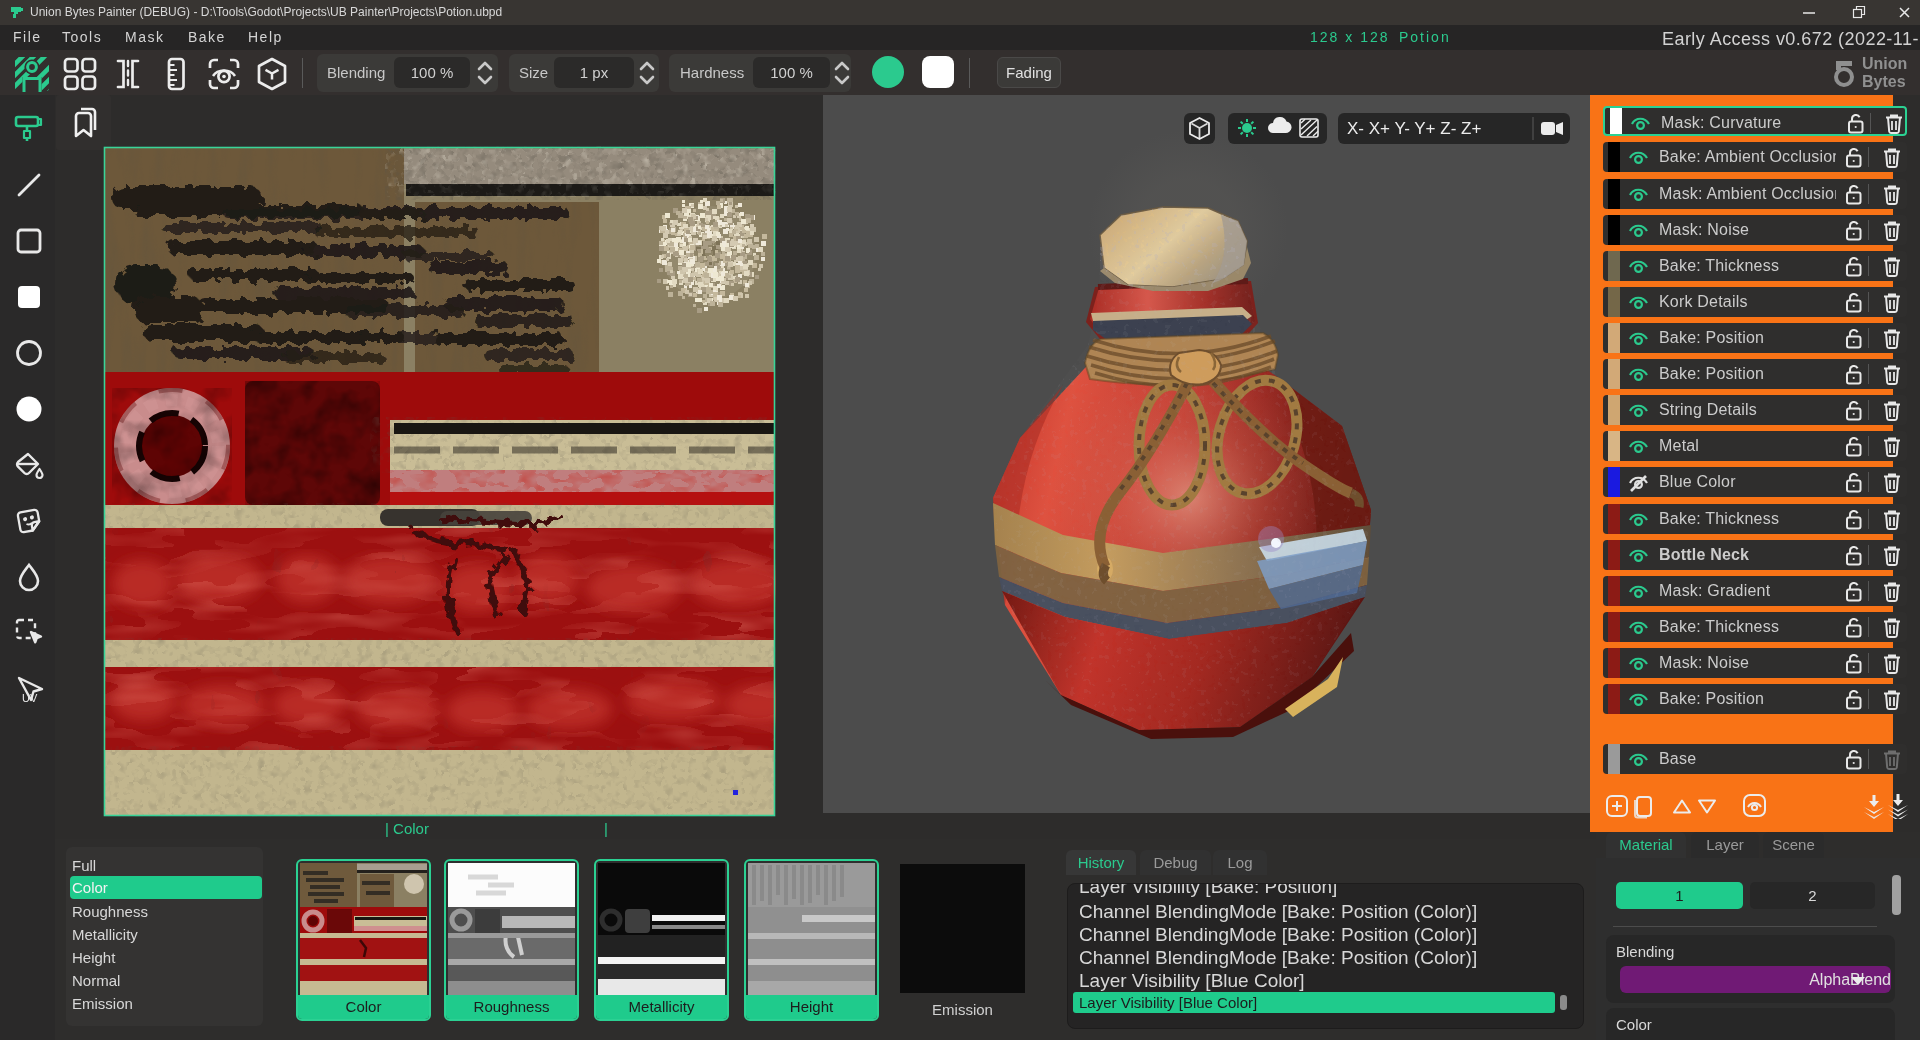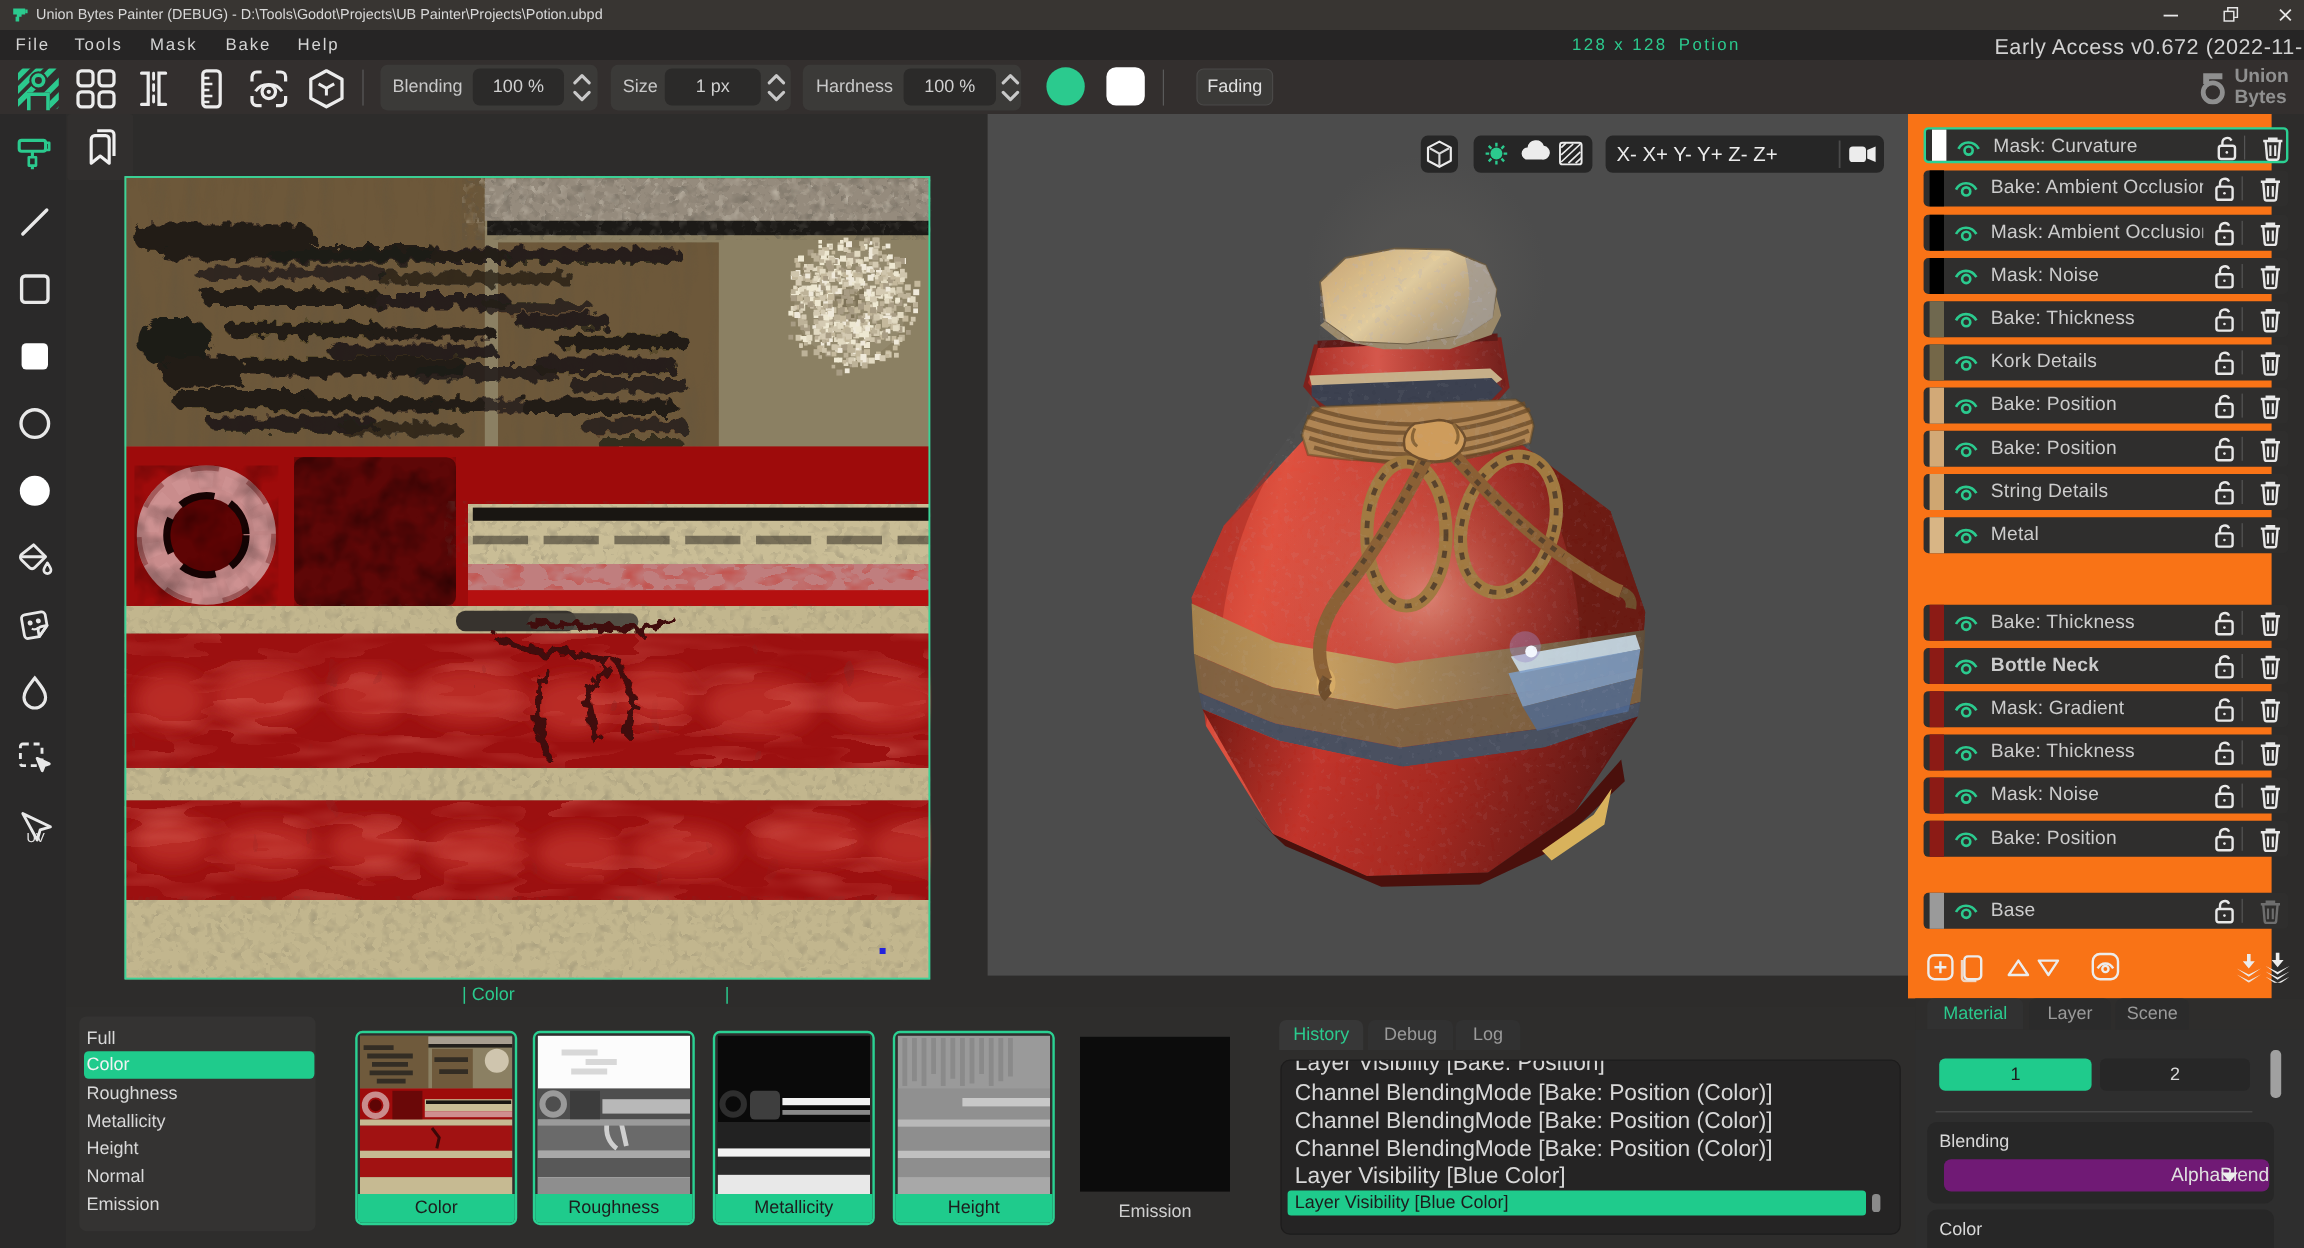--- a/index.html
+++ b/index.html
@@ -1342,20 +1342,40 @@
           <path d="M7 9.5V7a4 4 0 017.6-1.8"></path>
           <circle cx="10.7" cy="15" r="1.1" fill="#e8e8e8" stroke="none"></circle>
         </svg>
 <div class="abs vline" style="left:265px;top:5px;height:20px;background:#555"></div>
 <svg class="abs" style="left:278px;top:4px" width="22" height="23" viewBox="0 0 22 23" fill="none" stroke="#e8e8e8" stroke-width="2">
           <path d="M3 5.5h16M8 5.5V3.5h6v2"></path>
           <path d="M5 5.5l1.2 14a1.8 1.8 0 001.8 1.6h6a1.8 1.8 0 001.8-1.6l1.2-14"></path>
           <path d="M9 9v9M13 9v9" stroke-width="1.8"></path>
         </svg>
 </div>
+<div class="row" style="top:372px;">
+<div class="sw" style="background:#1a1ae0"></div>
+<svg class="abs" style="left:24px;top:4px" width="23" height="23" viewBox="0 0 23 23" fill="none" stroke="#e0e0e0" stroke-width="2.2">
+          <path d="M3 12c3.5-7 13-7 17 0"></path>
+          <circle cx="11.5" cy="13.5" r="3.4"></circle>
+          <path d="M4 20L19 5" stroke-width="2.6"></path>
+        </svg>
+<div class="nm">Blue Color</div>
+<svg class="abs" style="left:240px;top:4px" width="22" height="23" viewBox="0 0 22 23" fill="none" stroke="#e8e8e8" stroke-width="2">
+          <rect x="4" y="9.5" width="13.5" height="11" rx="2"></rect>
+          <path d="M7 9.5V7a4 4 0 017.6-1.8"></path>
+          <circle cx="10.7" cy="15" r="1.1" fill="#e8e8e8" stroke="none"></circle>
+        </svg>
+<div class="abs vline" style="left:265px;top:5px;height:20px;background:#555"></div>
+<svg class="abs" style="left:278px;top:4px" width="22" height="23" viewBox="0 0 22 23" fill="none" stroke="#e8e8e8" stroke-width="2">
+          <path d="M3 5.5h16M8 5.5V3.5h6v2"></path>
+          <path d="M5 5.5l1.2 14a1.8 1.8 0 001.8 1.6h6a1.8 1.8 0 001.8-1.6l1.2-14"></path>
+          <path d="M9 9v9M13 9v9" stroke-width="1.8"></path>
+        </svg>
+</div>
 <div class="row" style="top:409px;">
 <div class="sw" style="background:#8c1b15"></div>
 <svg class="abs" style="left:24px;top:4px" width="23" height="23" viewBox="0 0 23 23" fill="none" stroke="#2bca8e" stroke-width="2.2">
           <path d="M3 12c3.5-7 13-7 17 0"></path>
           <circle cx="11.5" cy="13.5" r="3.4"></circle>
         </svg>
 <div class="nm">Bake: Thickness</div>
 <svg class="abs" style="left:240px;top:4px" width="22" height="23" viewBox="0 0 22 23" fill="none" stroke="#e8e8e8" stroke-width="2">
           <rect x="4" y="9.5" width="13.5" height="11" rx="2"></rect>
           <path d="M7 9.5V7a4 4 0 017.6-1.8"></path>

